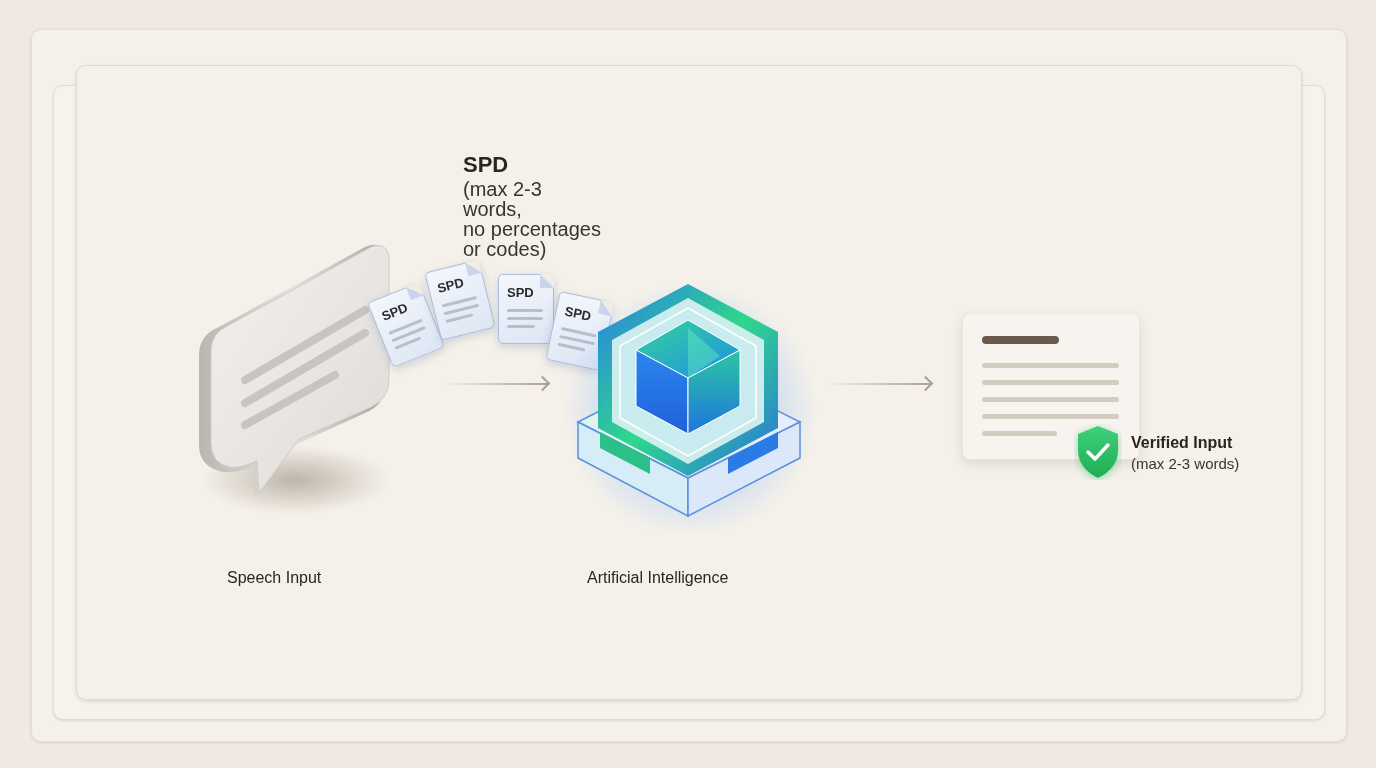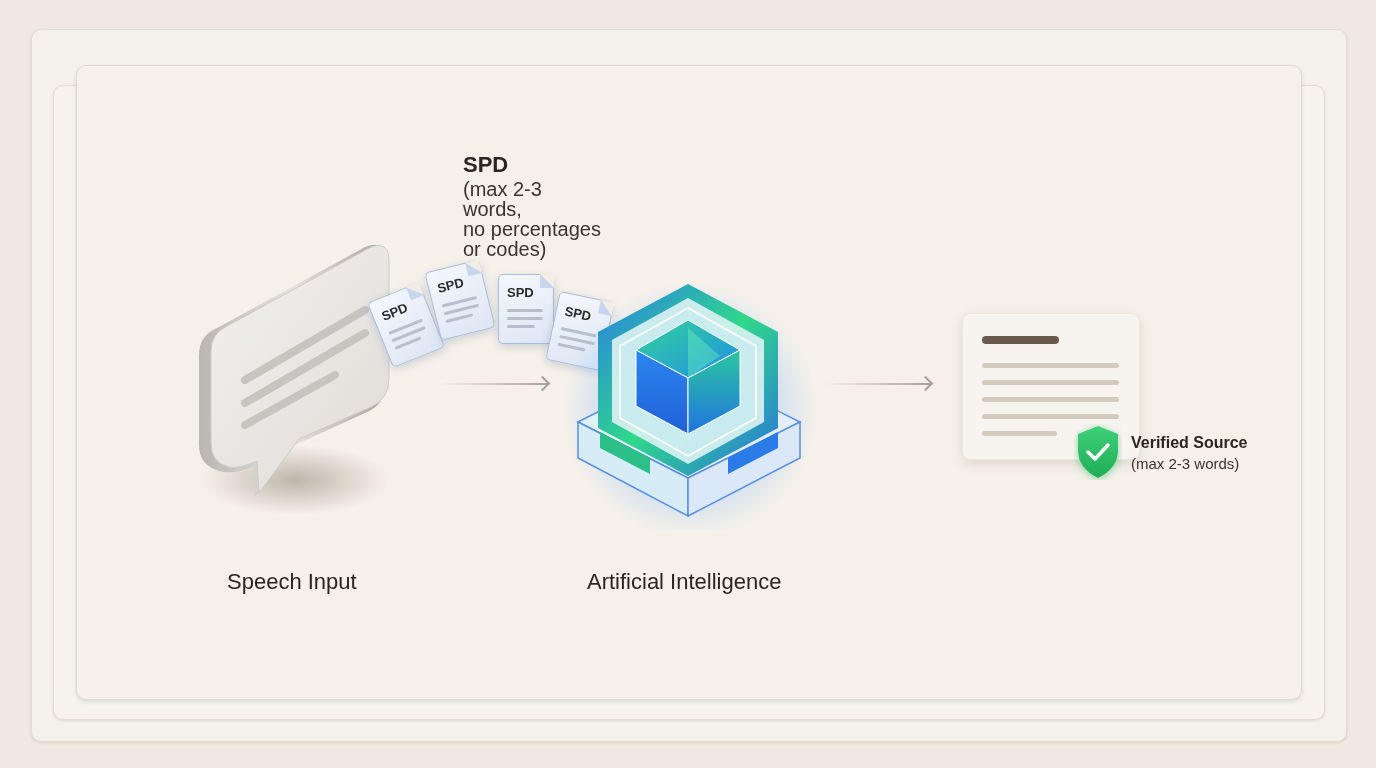--- a/index.html
+++ b/index.html
@@ -2,21 +2,21 @@
 <html><head>
 <meta charset="utf-8">
 <style>
   html,body{margin:0;padding:0;}
   body{width:1376px;height:768px;background:#efe9e1;position:relative;overflow:hidden;font-family:"Liberation Sans",sans-serif;color:#2a2520;}
   .card{position:absolute;border-radius:10px;}
   .card-outer{left:31px;top:29px;width:1314px;height:711px;background:#f4f0ea;box-shadow:0 1px 3px rgba(0,0,0,0.10);border:1px solid #e4ddd3;}
   .card-mid{left:53px;top:85px;width:1270px;height:633px;background:#f6f2ec;box-shadow:0 1px 3px rgba(0,0,0,0.10);border:1px solid #e2dbd1;}
   .card-inner{left:76px;top:65px;width:1224px;height:633px;background:#f5f1ea;box-shadow:0 2px 4px rgba(0,0,0,0.10);border:1px solid #e0d9cf;}
   .abs{position:absolute;}
-  .label-main{font-size:22px;color:#2a2520;}
+  .label-main{font-size:16px;color:#2a2520;}
   .spd-title{left:463px;top:152px;font-size:22px;font-weight:bold;color:#2a2520;}
   .spd-note{left:463px;top:179px;font-size:20px;line-height:20px;color:#3a342e;white-space:pre-line;width:140px;}
   .doc{position:absolute;width:54px;height:68px;background:linear-gradient(160deg,#f4f7fc,#dde6f4);border:1.5px solid #a9bde0;border-radius:5px;box-shadow:0 3px 8px rgba(90,110,150,0.25);}
   .doc .fold{position:absolute;right:-1px;top:-1px;width:0;height:0;border-left:14px solid #c8d5ec;border-top:14px solid #f1ede6;}
   .doc .t{position:absolute;left:8px;top:10px;font-size:13px;font-weight:bold;color:#2b2b2b;}
   .doc .ln{position:absolute;left:8px;height:3px;background:#b8bfcc;border-radius:2px;}
   .arrow{position:absolute;height:2px;background:linear-gradient(90deg,rgba(190,180,170,0),#a9a198);}
   .arrow:after{content:"";position:absolute;right:0;top:-5px;width:9px;height:9px;border-right:2px solid #a9a198;border-top:2px solid #a9a198;transform:rotate(45deg);}
   .verified-title{left:1131px;top:434px;font-size:16px;font-weight:bold;color:#2a2520;}
   .verified-note{left:1131px;top:455px;font-size:15px;color:#3a342e;}
@@ -154,17 +154,17 @@
     <defs>
       <linearGradient id="shG" x1="0" y1="0" x2="0" y2="1">
         <stop offset="0" stop-color="#3fd07a"></stop>
           <stop offset="1" stop-color="#1fae55"></stop>
       </linearGradient>
     </defs>
     <path d="M24 2 L44 10 L44 26 Q44 44 24 54 Q4 44 4 26 L4 10 Z" fill="url(#shG)" style="filter:drop-shadow(0 2px 4px rgba(40,190,90,0.5));"></path>
     <path d="M14 28 L21 35 L34 21" fill="none" stroke="#ffffff" stroke-width="3.5" stroke-linecap="round" stroke-linejoin="round"></path>
   </svg>
 </div>
-<div class="abs verified-title">Verified Source</div>
+<div class="abs verified-title">Verified Input</div>
 <div class="abs verified-note">(max 2-3 words)</div>
 
 <div class="abs label-main" style="left:227px;top:569px;">Speech Input</div>
 <div class="abs label-main" style="left:587px;top:569px;">Artificial Intelligence</div>
 
 </body></html>

